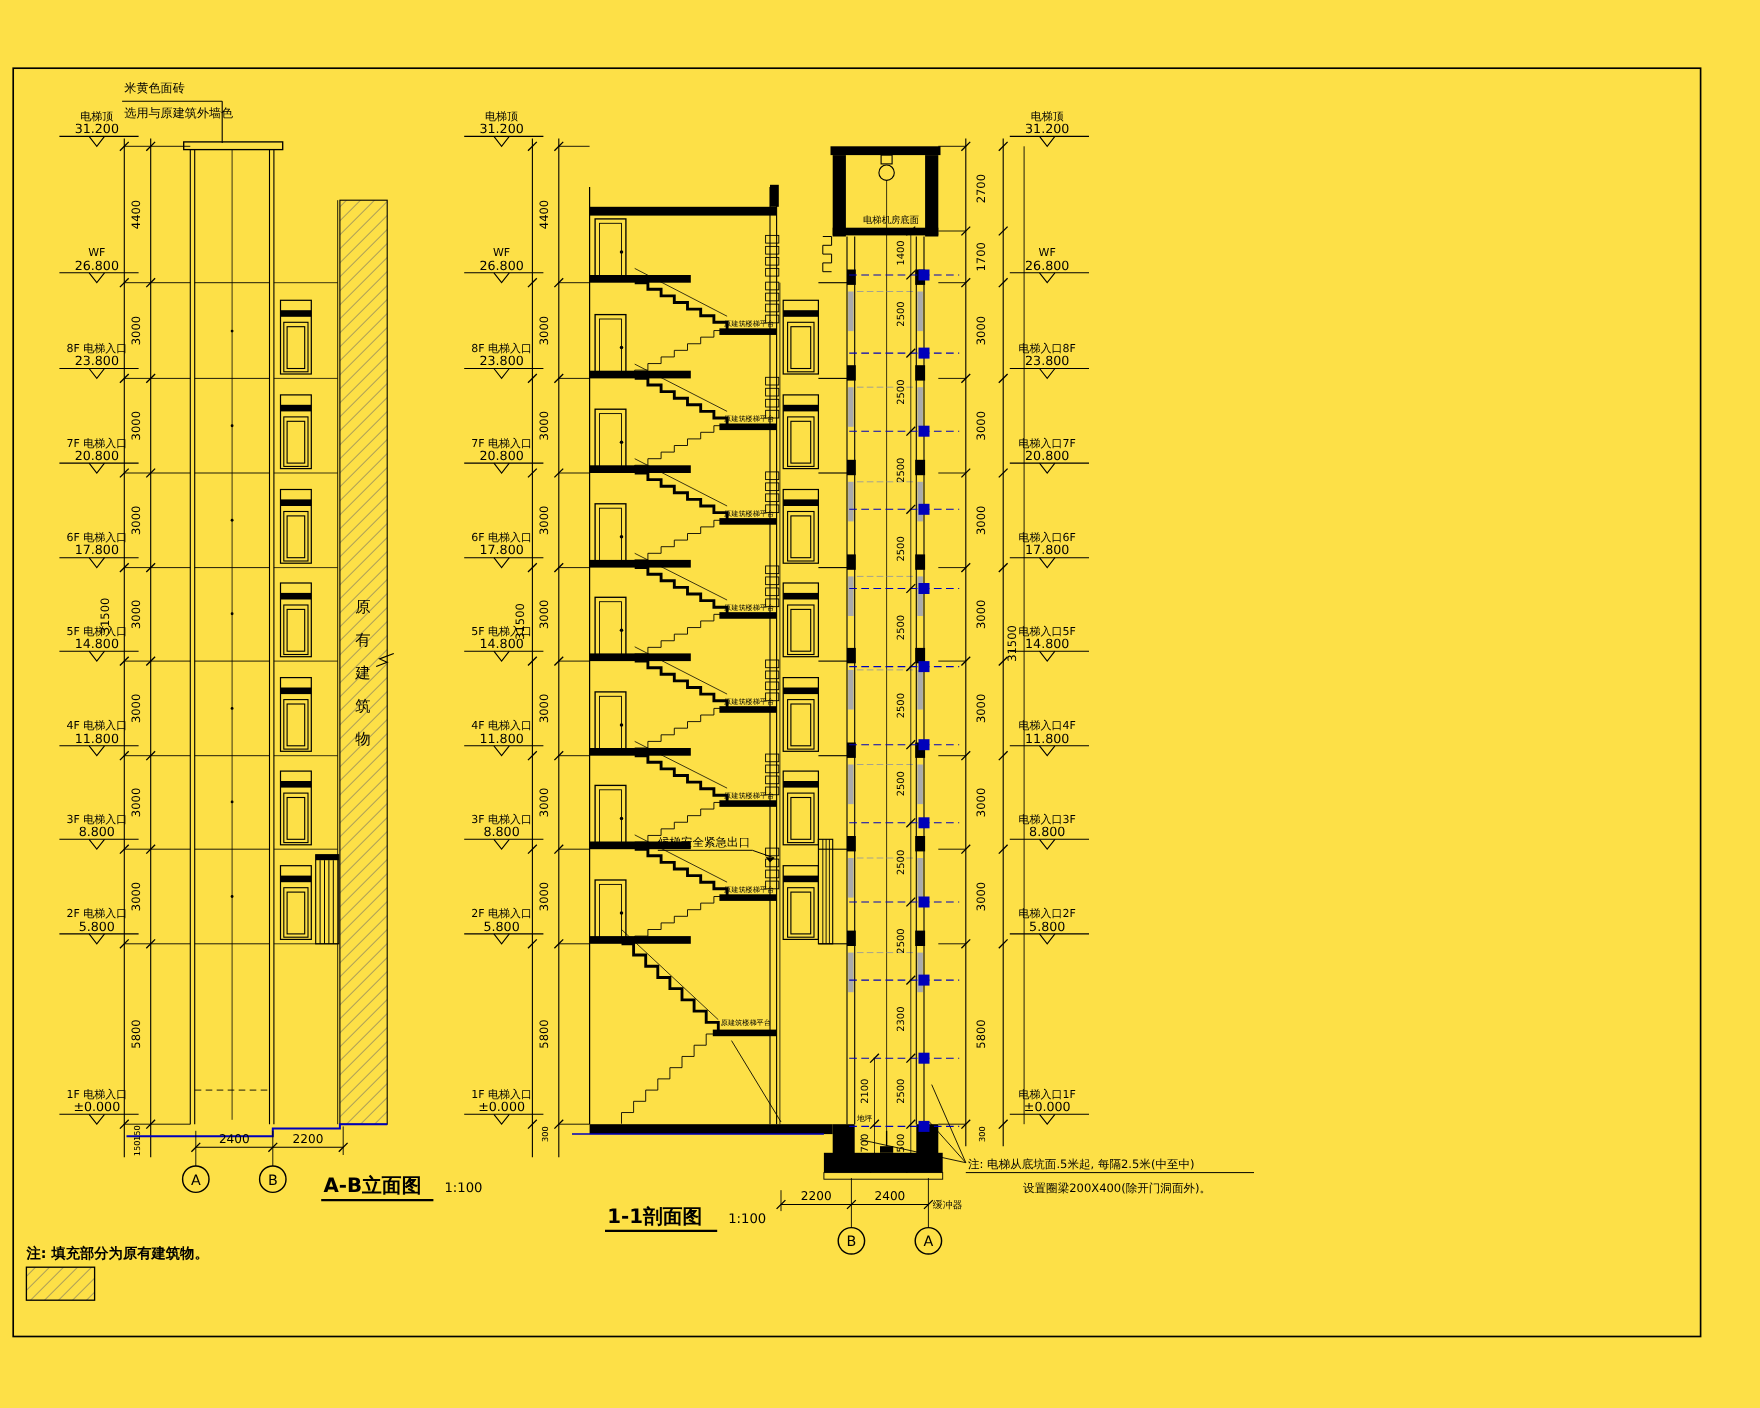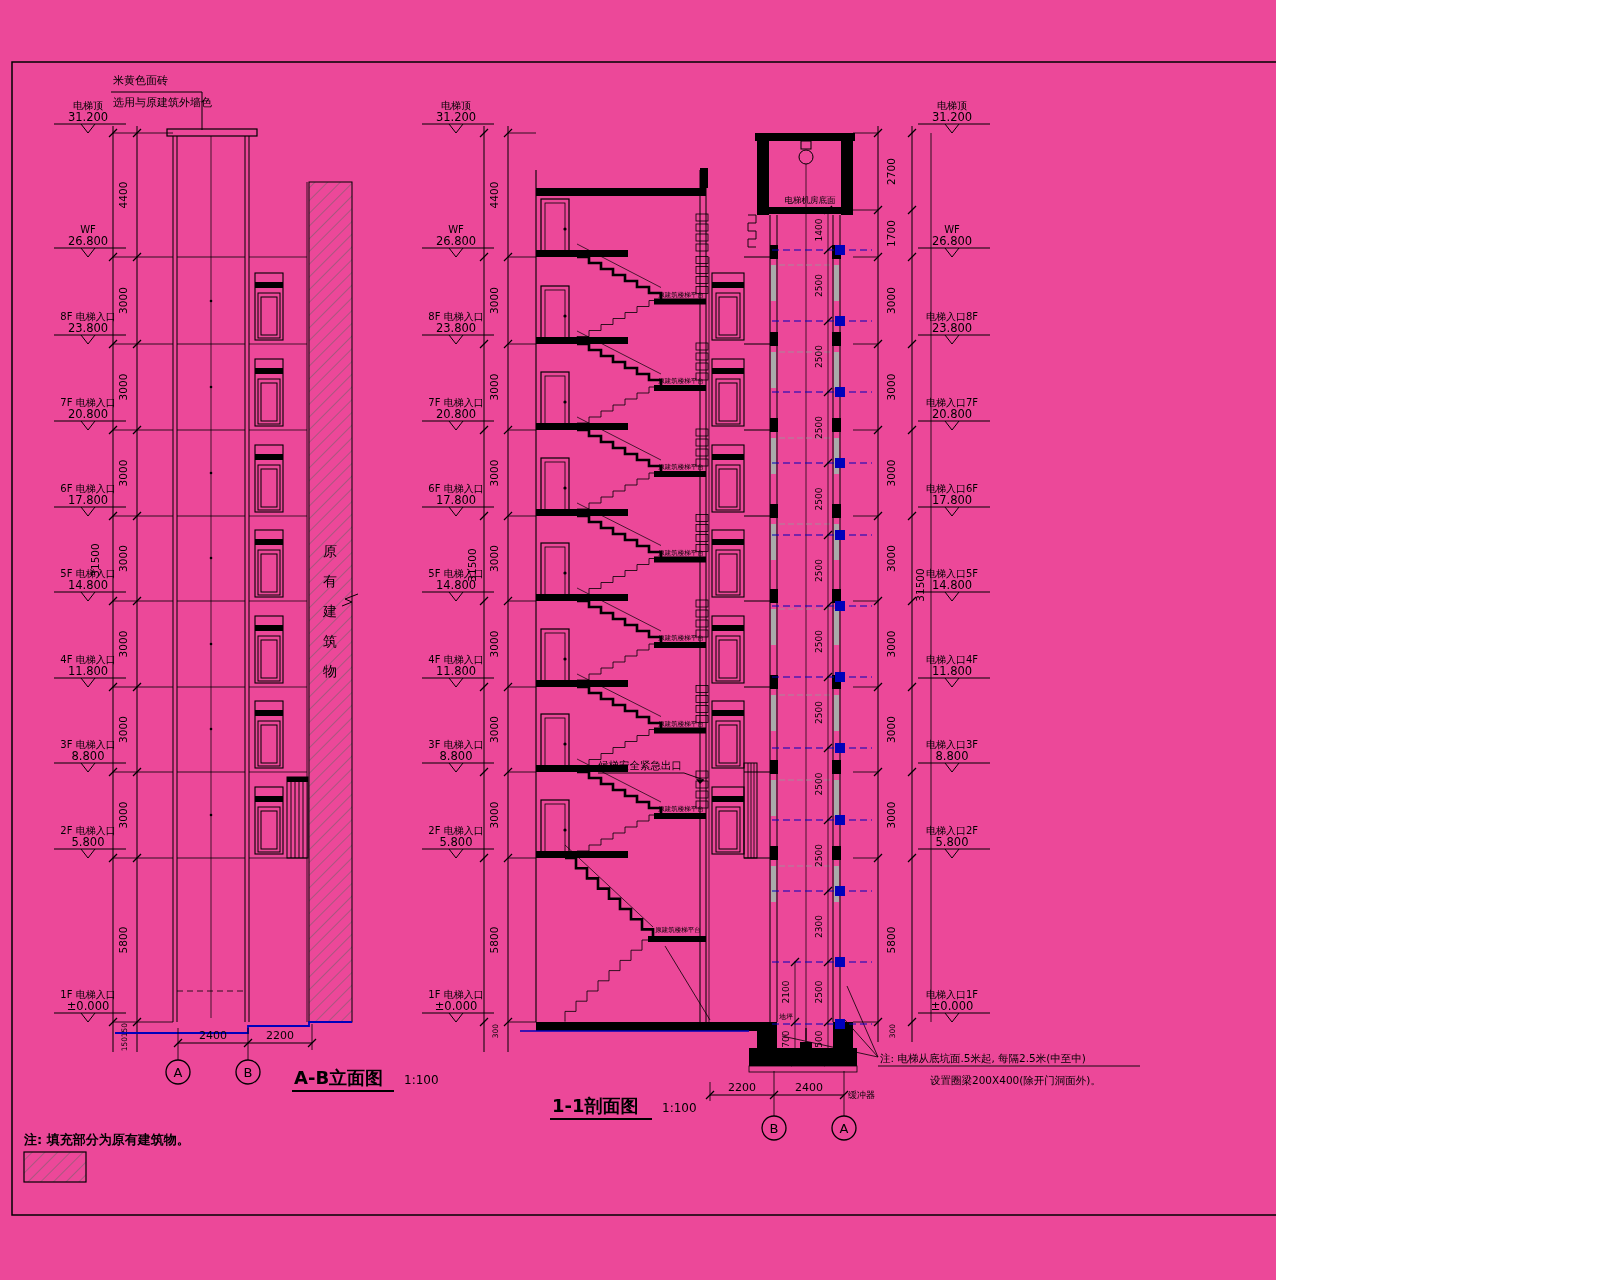--- a/index.html
+++ b/index.html
@@ -1,16 +1,16 @@
 <!DOCTYPE html>
 <html><head>
 <meta charset="utf-8">
 <style>
   html,body{margin:0;padding:0;background:#fff;}
-  #stage{position:relative;width:1276px;height:1280px;background:#ec4899;overflow:hidden;}
+  #stage{position:relative;width:1600px;height:1280px;background:#fde047;overflow:hidden;}
   svg{display:block;}
   svg text{font-family:"DejaVu Sans","Liberation Sans",sans-serif;fill:#000;}
   .t-title{font-weight:bold;}
 </style>
 </head>
 <body>
 
 <div id="stage">
 <svg width="1600" height="1280" viewBox="0 0 1600 1280">
   <defs>

